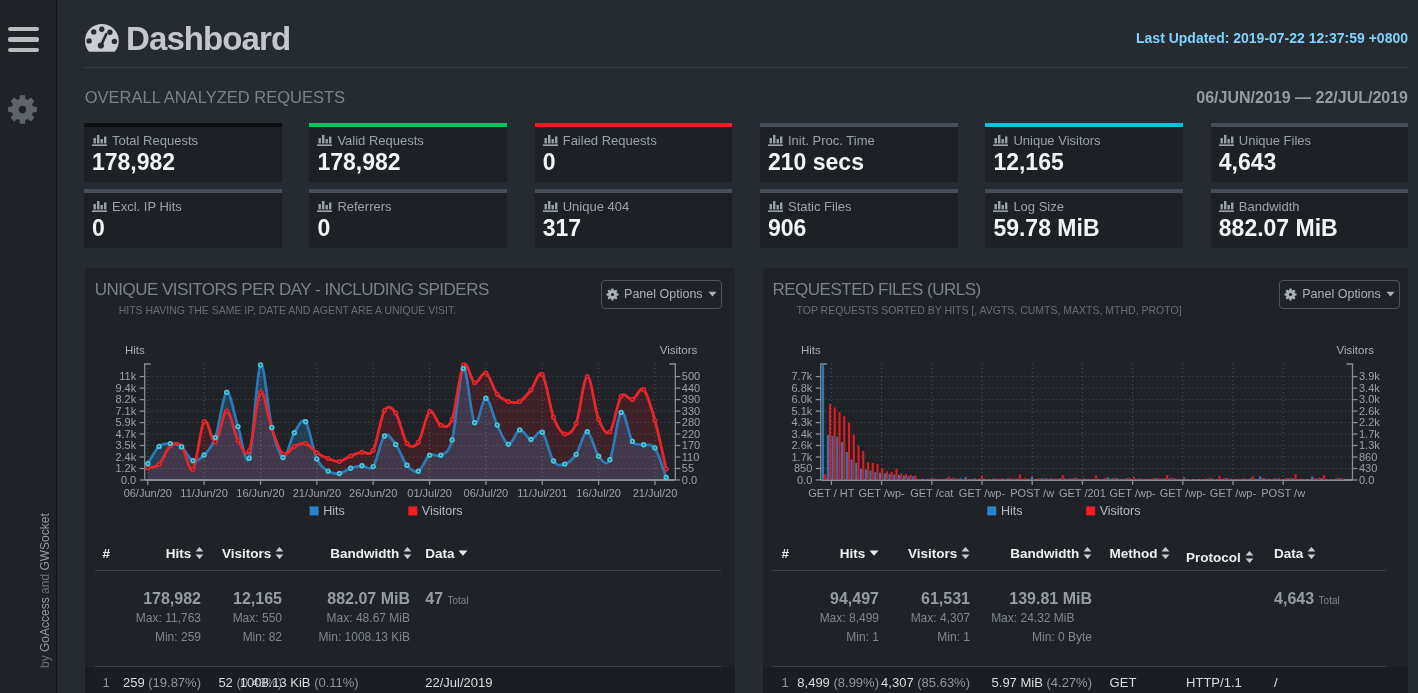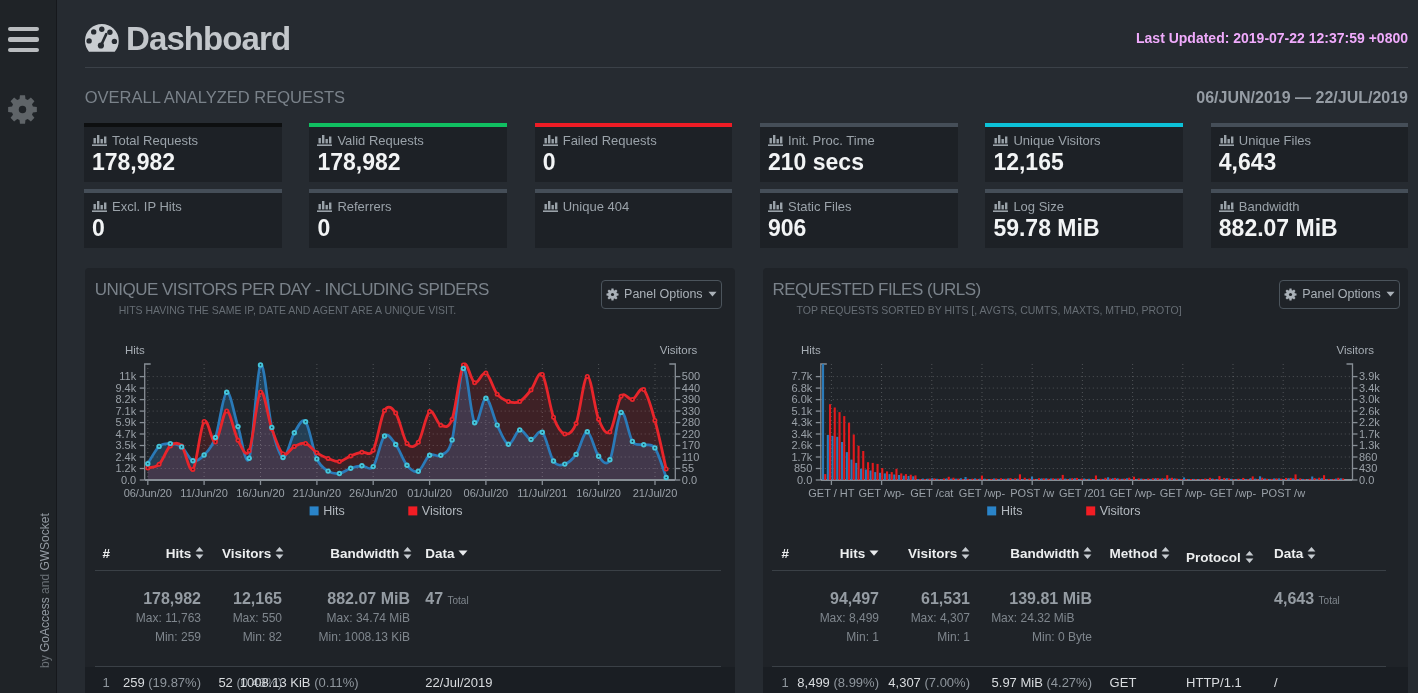--- a/index.html
+++ b/index.html
@@ -5,21 +5,21 @@
 html,body { width:1418px; height:693px; overflow:hidden; background:#262b31; font-family:"Liberation Sans",sans-serif; }
 #page { position:absolute; left:0; top:0; width:1418px; height:693px; }
 .sidebar { position:absolute; left:0; top:0; width:57px; height:693px; background:#1f2327; border-right:1px solid #16181c; }
 .burger { position:absolute; left:7.5px; top:26.9px; width:31.3px; }
 .burger div { height:4.6px; border-radius:2px; background:#b9bcbf; margin-bottom:5.9px; }
 .gearwrap { position:absolute; left:7px; top:94px; }
 .vtext { position:absolute; left:38px; top:668px; transform-origin:0 0; transform:rotate(-90deg); white-space:nowrap; font-size:12px; color:#6a7076; }
 .vtext b { font-weight:400; color:#939aa2; }
 .logo { position:absolute; left:84.6px; top:24px; }
 .dtitle { position:absolute; left:126px; top:20px; font-size:33px; font-weight:700; color:#c3c7cb; letter-spacing:-0.9px; }
-.updated { position:absolute; right:10px; top:30px; font-size:14px; font-weight:700; color:#f0abfc; }
+.updated { position:absolute; right:10px; top:30px; font-size:14px; font-weight:700; color:#7dd3fc; }
 .hr { position:absolute; left:84.7px; top:67px; width:1323.3px; height:1px; background:#3b4148; }
 .section { position:absolute; left:84.7px; top:88px; font-size:16.5px; font-weight:400; color:#7a828a; }
 .daterange { position:absolute; right:10px; top:89px; font-size:16px; color:#959ca4;font-weight:bold; }
 .card { position:absolute; width:197.5px; height:59.5px; background:#1d2126; border-top:4px solid; padding:6px 8px 0 8px; }
 .clabel { font-size:13px; color:#9aa2a9; white-space:nowrap; }
 .cval { font-size:23px; font-weight:700; color:#f2f4f5; margin-top:1px; white-space:nowrap; }
 .panel { position:absolute; height:425px; background:#1f2328; border-radius:4px; }
 .ptitle { position:absolute; left:10px; top:12px; font-size:17px; font-weight:400; letter-spacing:-0.5px; color:#7a828a; white-space:nowrap; }
 .psub { position:absolute; left:10px; top:36px; font-size:10.5px; color:#666d74; white-space:nowrap;margin-left:24px; }
 .pbtn { position:absolute; top:12px; width:120.5px; height:28.8px; border:1px solid #4b545c; border-radius:4px; color:#aab1b8; font-size:12.5px; display:flex; align-items:center; justify-content:center; gap:5px; }
@@ -137,20 +137,21 @@
 <div class="cval">0</div>
     </div>
 <div class="card" style="left:534.7px;top:188.7px;border-top-color:#454e58">
 <div class="clabel"><svg width="15" height="13" viewBox="0 0 15 13" style="vertical-align:-1px;margin-right:5px">
           <rect x="0" y="11.4" width="15" height="1.6" fill="#9aa2a9"></rect>
           <rect x="1.5" y="5" width="2.4" height="5.4" fill="#9aa2a9"></rect>
           <rect x="5" y="2" width="2.4" height="8.4" fill="#9aa2a9"></rect>
           <rect x="8.5" y="6" width="2.4" height="4.4" fill="#9aa2a9"></rect>
           <rect x="12" y="3.5" width="2.4" height="6.9" fill="#9aa2a9"></rect>
         </svg>Unique 404</div>
+<div class="cval">317</div>
     </div>
 <div class="card" style="left:760.0px;top:188.7px;border-top-color:#454e58">
 <div class="clabel"><svg width="15" height="13" viewBox="0 0 15 13" style="vertical-align:-1px;margin-right:5px">
           <rect x="0" y="11.4" width="15" height="1.6" fill="#9aa2a9"></rect>
           <rect x="1.5" y="5" width="2.4" height="5.4" fill="#9aa2a9"></rect>
           <rect x="5" y="2" width="2.4" height="8.4" fill="#9aa2a9"></rect>
           <rect x="8.5" y="6" width="2.4" height="4.4" fill="#9aa2a9"></rect>
           <rect x="12" y="3.5" width="2.4" height="6.9" fill="#9aa2a9"></rect>
         </svg>Static Files</div>
 <div class="cval">906</div>
@@ -487,21 +488,21 @@
       <div class="tc th" style="left:340.6px;top:278px;width:90px;text-align:left">Data <svg width="10" height="8" viewBox="0 0 10 8" style="vertical-align:1px">
           <path d="M0.5 1.5 L9.5 1.5 L5 6.8 Z" fill="#e8eaec"></path>
         </svg></div>
       <div class="tline" style="top:301.5px"></div>
       <div class="tc sumnum" style="left:15.3px;top:322px;width:101px;text-align:right">178,982</div>
       <div class="tc sumnum" style="left:93.3px;top:322px;width:104px;text-align:right">12,165</div>
       <div class="tc sumnum" style="left:195.3px;top:322px;width:130px;text-align:right">882.07 MiB</div>
       <div class="tc sumnum" style="left:340.6px;top:322px;width:200px;text-align:left">47 <span class="tot">Total</span></div>
       <div class="tc sumsub" style="left:15.3px;top:343px;width:101px;text-align:right">Max: 11,763</div>
       <div class="tc sumsub" style="left:93.3px;top:343px;width:104px;text-align:right">Max: 550</div>
-      <div class="tc sumsub" style="left:195.3px;top:343px;width:130px;text-align:right">Max: 34.74 MiB</div>
+      <div class="tc sumsub" style="left:195.3px;top:343px;width:130px;text-align:right">Max: 48.67 MiB</div>
       <div class="tc sumsub" style="left:15.3px;top:362px;width:101px;text-align:right">Min: 259</div>
       <div class="tc sumsub" style="left:93.3px;top:362px;width:104px;text-align:right">Min: 82</div>
       <div class="tc sumsub" style="left:195.3px;top:362px;width:130px;text-align:right">Min: 1008.13 KiB</div>
       <div class="tline" style="top:397.5px"></div>
       <div class="tc rg" style="left:17.8px;top:407px;width:18px;text-align:left">1</div>
       <div class="tc rw" style="left:15.3px;top:407px;width:101px;text-align:right">259 <span class="rg">(19.87%)</span></div>
       <div class="tc rw" style="left:93.3px;top:407px;width:104px;text-align:right">52 <span class="rg">(0.43%)</span></div>
       <div class="tc rw" style="left:155px;top:407px;width:170px;text-align:left">1008.13 KiB <span class="rg">(0.11%)</span></div>
       <div class="tc rw" style="left:340.6px;top:407px;width:140px;text-align:left">22/Jul/2019</div>
 </div>
@@ -860,21 +861,21 @@
       <div class="tc sumnum" style="left:511.6px;top:322px;width:200px;text-align:left">4,643 <span class="tot">Total</span></div>
       <div class="tc sumsub" style="left:15.5px;top:343px;width:101px;text-align:right">Max: 8,499</div>
       <div class="tc sumsub" style="left:103.5px;top:343px;width:104px;text-align:right">Max: 4,307</div>
       <div class="tc sumsub" style="left:182px;top:343px;width:130px;text-align:right">Max: 24.32 MiB</div>
       <div class="tc sumsub" style="left:15.5px;top:362px;width:101px;text-align:right">Min: 1</div>
       <div class="tc sumsub" style="left:103.5px;top:362px;width:104px;text-align:right">Min: 1</div>
       <div class="tc sumsub" style="left:199.5px;top:362px;width:130px;text-align:right">Min: 0 Byte</div>
       <div class="tline" style="top:397.5px;width:614px"></div>
       <div class="tc rg" style="left:19.0px;top:407px;width:18px;text-align:left">1</div>
       <div class="tc rw" style="left:15.5px;top:407px;width:101px;text-align:right">8,499 <span class="rg">(8.99%)</span></div>
-      <div class="tc rw" style="left:103.5px;top:407px;width:104px;text-align:right">4,307 <span class="rg">(7.00%)</span></div>
+      <div class="tc rw" style="left:103.5px;top:407px;width:104px;text-align:right">4,307 <span class="rg">(85.63%)</span></div>
       <div class="tc rw" style="left:177.5px;top:407px;width:152px;text-align:right">5.97 MiB <span class="rg">(4.27%)</span></div>
       <div class="tc rw" style="left:347.1px;top:407px;width:80px;text-align:left">GET</div>
       <div class="tc rw" style="left:423.6px;top:407px;width:90px;text-align:left">HTTP/1.1</div>
       <div class="tc rw" style="left:511.6px;top:407px;width:70px;text-align:left">/</div>
 </div>
 <div class="sidebar">
 <div class="burger">
         <div></div>
         <div></div>
         <div></div>

